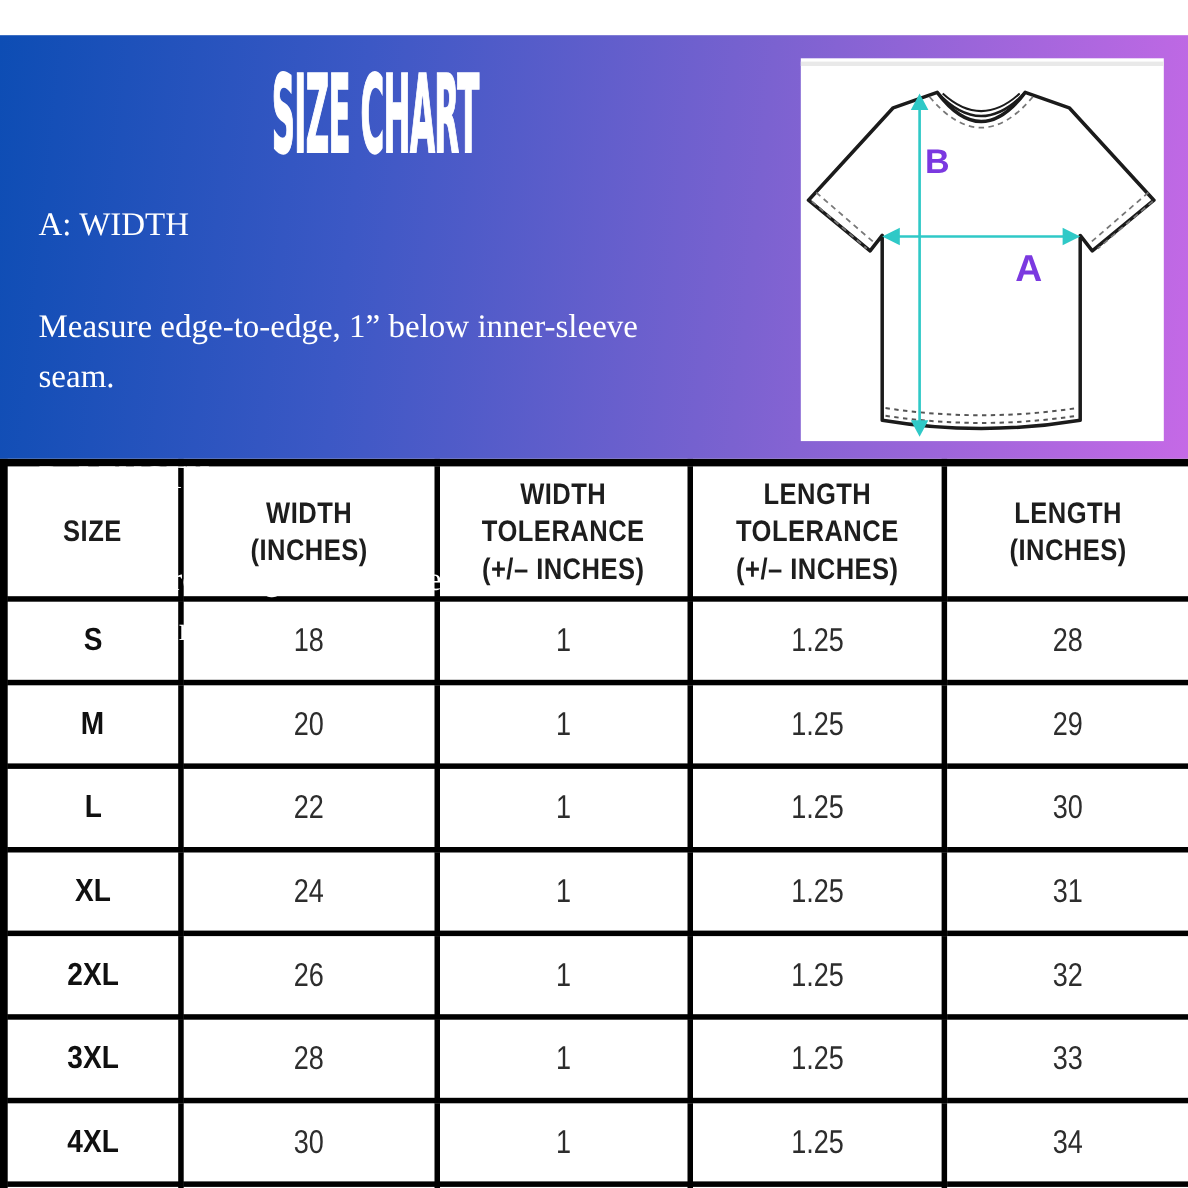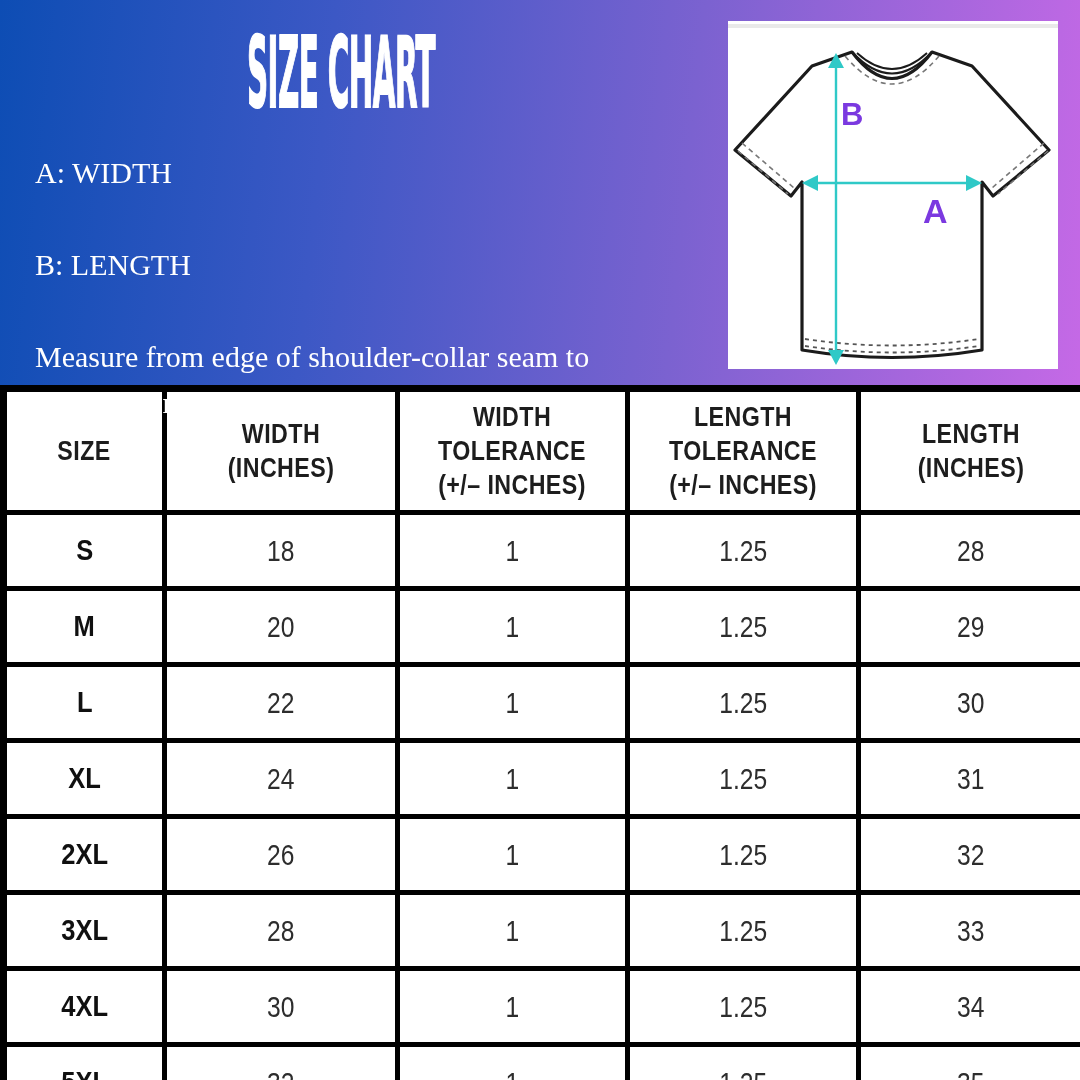--- a/index.html
+++ b/index.html
@@ -3,21 +3,21 @@
 <meta charset="utf-8">
 <style>
   html,body{margin:0;padding:0;background:#fff;}
   .canvas{position:relative;width:1080px;height:1080px;overflow:hidden;
           font-family:"Liberation Sans",sans-serif;}
 
   
   .hero{position:relative;width:1080px;height:385px;
         background:linear-gradient(96deg,var(--gradient-left,#0d4db4) 0%,
                    #3c58c5 30%, var(--gradient-mid,#7b62d0) 63%,
-                   var(--gradient-right,#c569e6) 100%);}
+                   var(--gradient-right,#c569e6) 100%);margin-top:32px;}
   .hero-title{position:absolute;left:247px;top:24px;color:#fff;
         font-family:"DejaVu Sans","Liberation Sans",sans-serif;
         font-weight:700;font-size:98px;line-height:1;white-space:nowrap;
         transform:scaleX(.30);transform-origin:0 0;letter-spacing:-2px;
         -webkit-text-stroke:2px #fff;}
   .hero-copy{position:absolute;left:35px;top:104px;width:660px;color:#fff;
         font-family:"Liberation Serif",serif;font-weight:400;font-size:30px;
         line-height:46px;white-space:pre-line;}
 
   
@@ -45,20 +45,22 @@
 </head>
 <body>
 
 <div class="canvas">
 
   <div class="hero">
     <div class="hero-title">SIZE CHART</div>
 
     <div class="hero-copy">
       <div>A: WIDTH</div>
+      <div>Measure edge-to-edge, 1” below inner-sleeve
+seam.</div>
       <div>B: LENGTH</div>
       <div>Measure from edge of shoulder-collar seam to
 bottom shirt edge</div>
     </div>
 
     <div class="diagram-card">
       <div class="card-topline"></div>
       <svg viewBox="0 0 330 348">
 
         <path d="M124 31 L84 45 L7 129 L63 175 L74 161 L74 329 Q164 344 254 329 L254 161 L265 175 L321 129 L244 45 L204 31 Q164 84 124 31 Z" fill="#ffffff" stroke="#1b1b1b" stroke-width="3.2" stroke-linejoin="round"></path>

